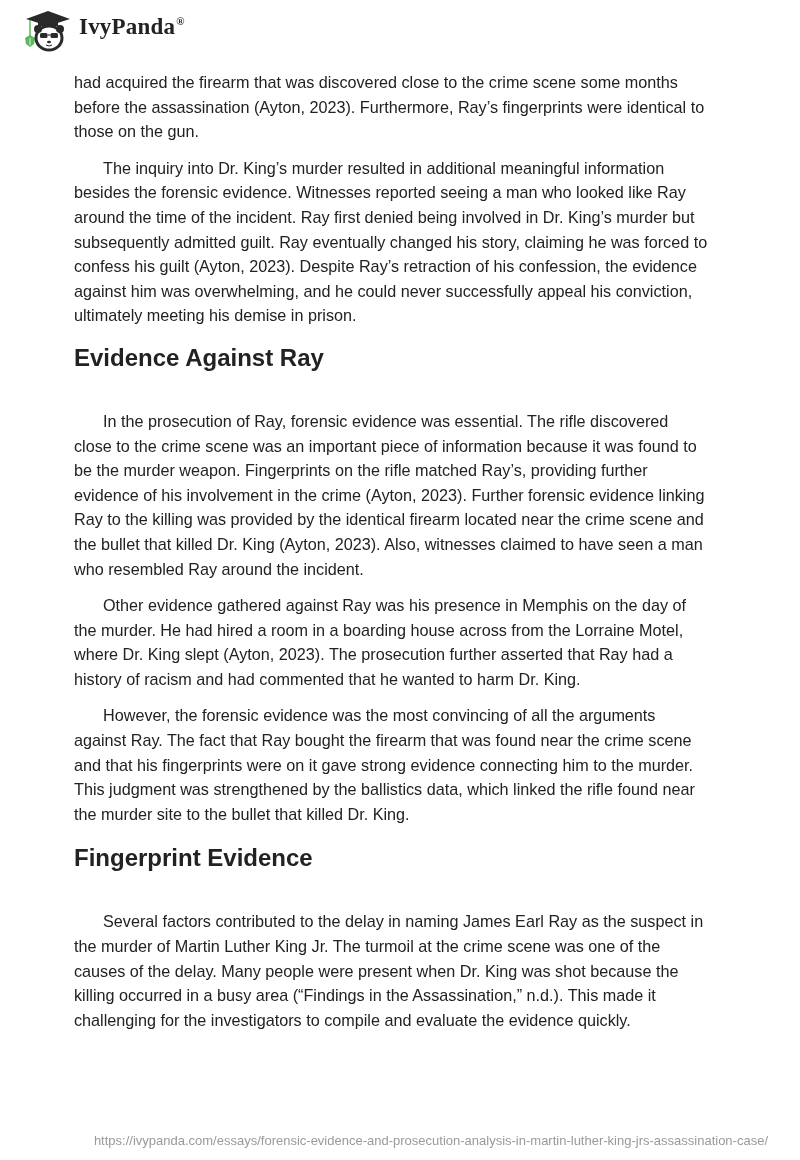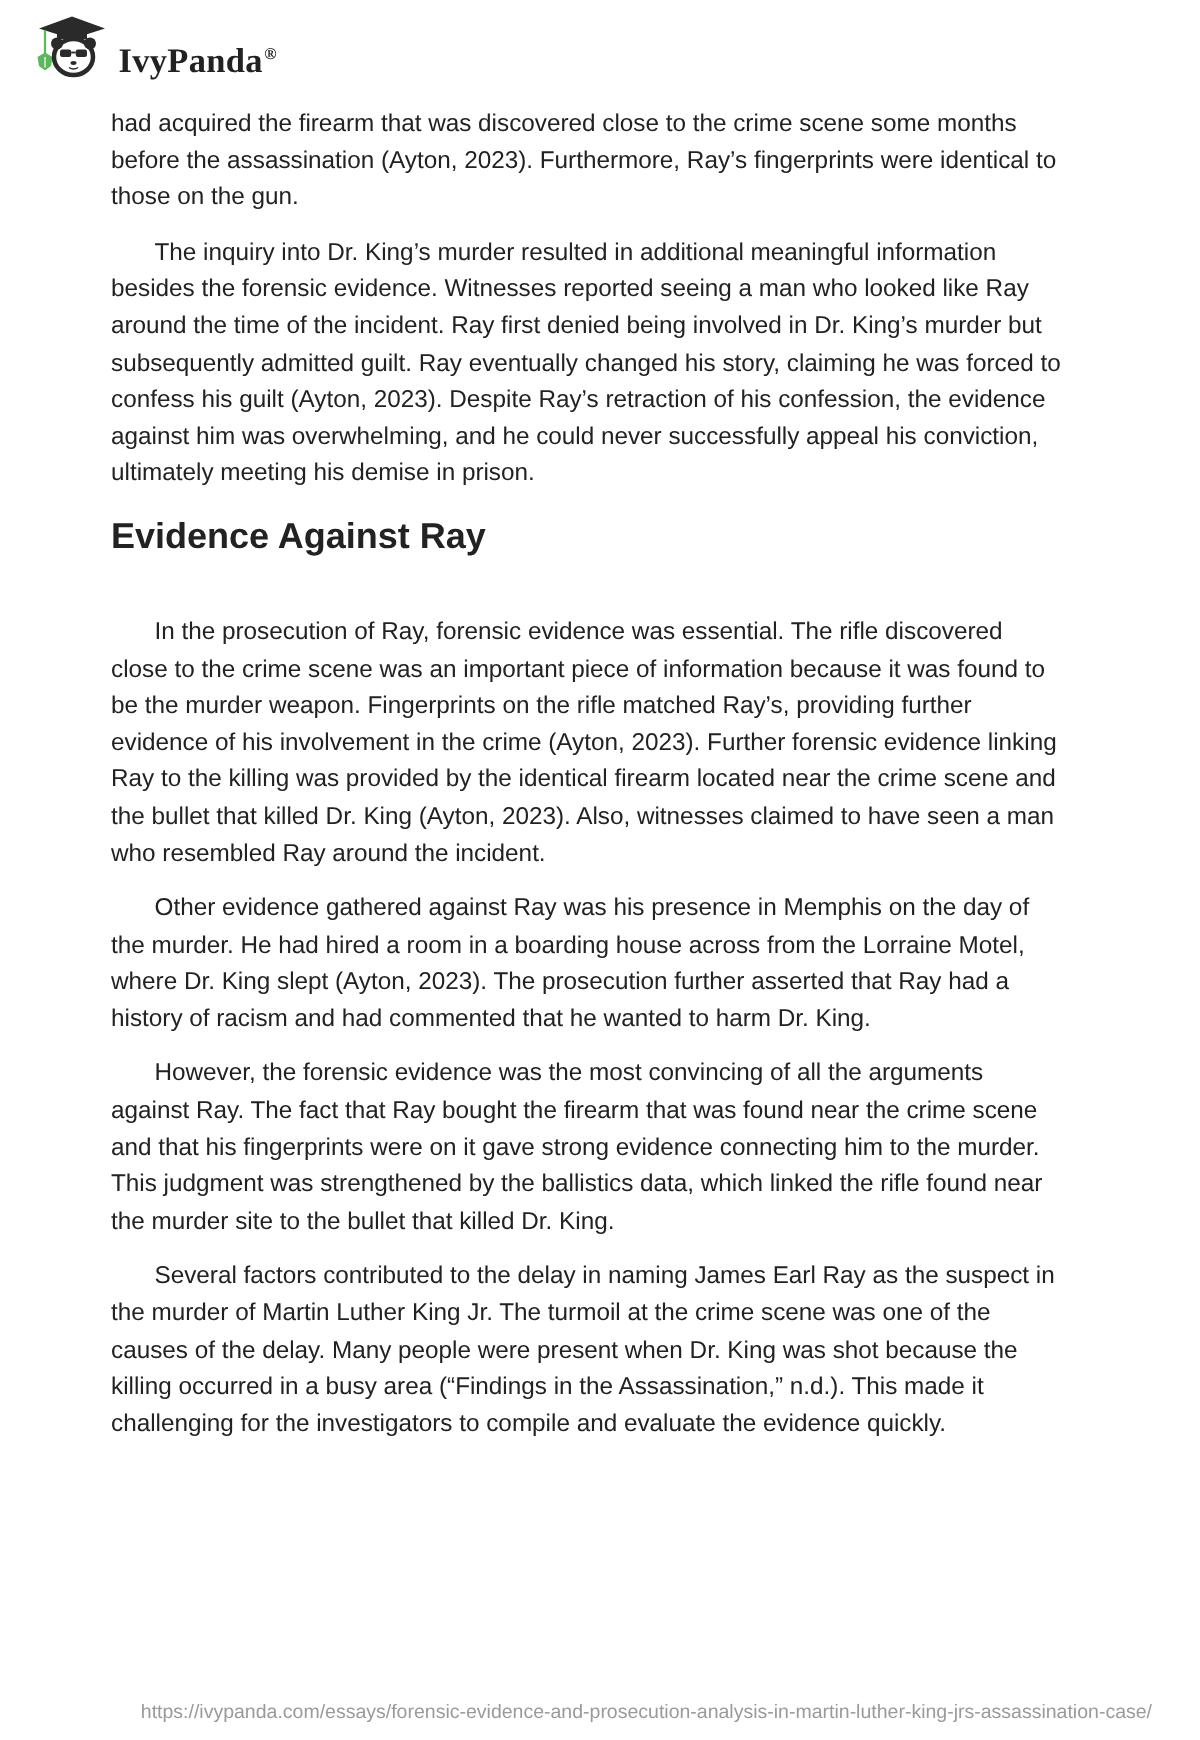--- a/index.html
+++ b/index.html
@@ -19,21 +19,21 @@
       position: absolute;
       left: 0; top: 0;
       width: 800px;
       height: 60px;
     }
     .logo {
       position: absolute;
       left: 18px;
       top: 8px;
       display: flex;
-      align-items: flex-end;
+      align-items: flex-start;
     }
     .logo-mark {
       width: 56px;
       height: 46px;
       position: relative;
     }
     .logo-text {
       font-family: "Liberation Serif", serif;
       font-weight: bold;
       font-size: 23px;
@@ -128,16 +128,17 @@
 
 <div class="content">
   <p>had acquired the firearm that was discovered close to the crime scene some months before the assassination (Ayton, 2023). Furthermore, Ray’s fingerprints were identical to those on the gun.</p>
   <p class="indent">The inquiry into Dr. King’s murder resulted in additional meaningful information besides the forensic evidence. Witnesses reported seeing a man who looked like Ray around the time of the incident. Ray first denied being involved in Dr. King’s murder but subsequently admitted guilt. Ray eventually changed his story, claiming he was forced to confess his guilt (Ayton, 2023). Despite Ray’s retraction of his confession, the evidence against him was overwhelming, and he could never successfully appeal his conviction, ultimately meeting his demise in prison.</p>
 
   <h2 class="h-evidence">Evidence Against Ray</h2>
   <p class="indent">In the prosecution of Ray, forensic evidence was essential. The rifle discovered close to the crime scene was an important piece of information because it was found to be the murder weapon. Fingerprints on the rifle matched Ray’s, providing further evidence of his involvement in the crime (Ayton, 2023). Further forensic evidence linking Ray to the killing was provided by the identical firearm located near the crime scene and the bullet that killed Dr. King (Ayton, 2023). Also, witnesses claimed to have seen a man who resembled Ray around the incident.</p>
   <p class="indent">Other evidence gathered against Ray was his presence in Memphis on the day of the murder. He had hired a room in a boarding house across from the Lorraine Motel, where Dr. King slept (Ayton, 2023). The prosecution further asserted that Ray had a history of racism and had commented that he wanted to harm Dr. King.</p>
   <p class="indent">However, the forensic evidence was the most convincing of all the arguments against Ray. The fact that Ray bought the firearm that was found near the crime scene and that his fingerprints were on it gave strong evidence connecting him to the murder. This judgment was strengthened by the ballistics data, which linked the rifle found near the murder site to the bullet that killed Dr. King.</p>
 
+  <h2 class="h-fingerprint">Fingerprint Evidence</h2>
   <p class="indent">Several factors contributed to the delay in naming James Earl Ray as the suspect in the murder of Martin Luther King Jr. The turmoil at the crime scene was one of the causes of the delay. Many people were present when Dr. King was shot because the killing occurred in a busy area (“Findings in the Assassination,” n.d.). This made it challenging for the investigators to compile and evaluate the evidence quickly.</p>
 </div>
 
 <div class="footer-url">https://ivypanda.com/essays/forensic-evidence-and-prosecution-analysis-in-martin-luther-king-jrs-assassination-case/</div>
 
 </body></html>

